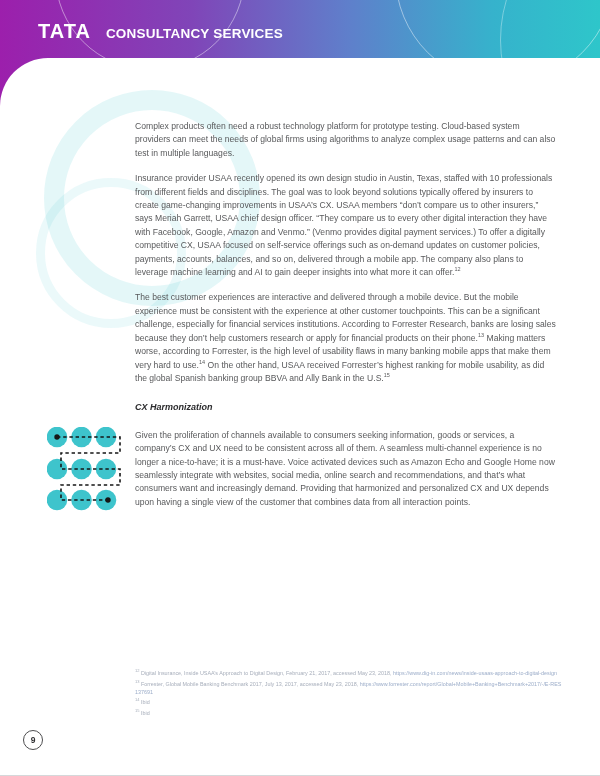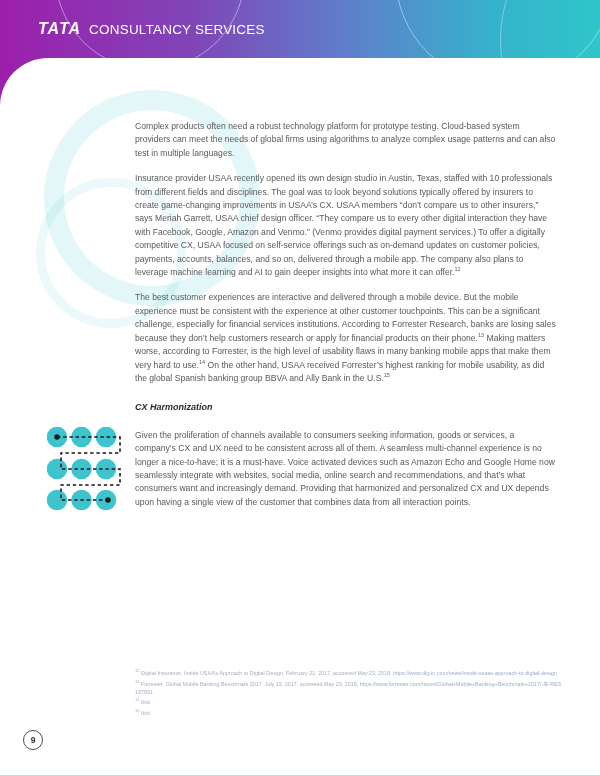--- a/index.html
+++ b/index.html
@@ -33,30 +33,29 @@
   .deco-c2 { width: 220px; height: 220px; left: 395px; top: -135px; }
   .deco-c3 { width: 280px; height: 280px; left: 500px; top: -100px; border-color: rgba(255,255,255,0.35); }
 
   .logo {
     position: absolute;
     left: 38px; top: 20px;
     color: #ffffff;
     white-space: nowrap;
   }
   .logo .tata {
-    font-size: 16px;
+    font-size: 20px;
     font-weight: bold;
     letter-spacing: 1px;
-    font-style: italic;
   }
   .logo .rest {
     font-size: 13.5px;
-    font-weight: normal;
+    font-weight: bold;
     letter-spacing: 0.2px;
-    margin-left: 8px;
+    margin-left: 15px;
   }
 
   
   .panel {
     position: absolute;
     top: 58px; left: 0;
     width: 600px;
     height: 718px;
     background: #ffffff;
     border-top-left-radius: 48px;

